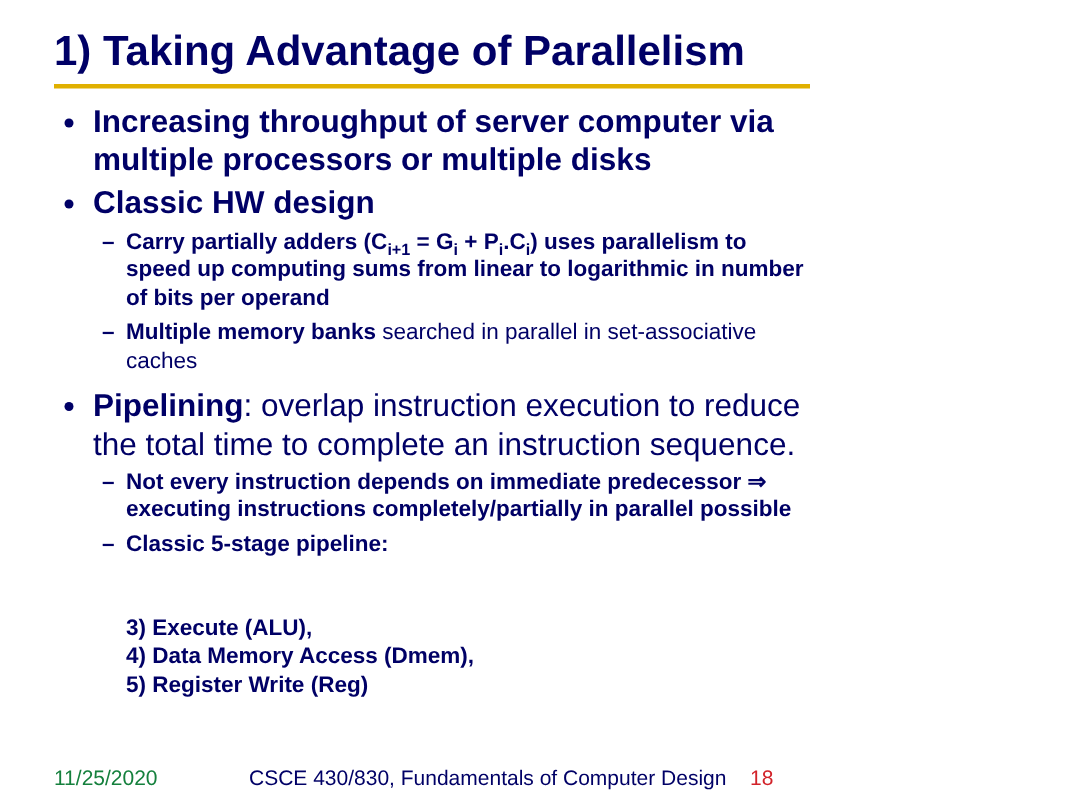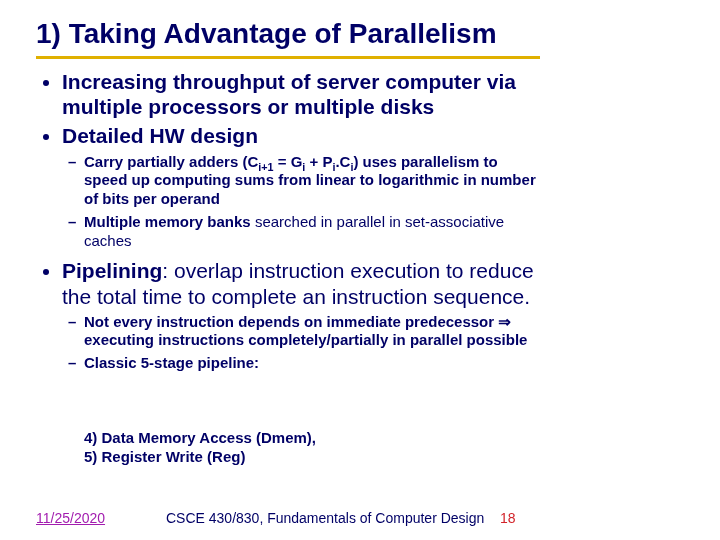--- a/index.html
+++ b/index.html
@@ -62,58 +62,58 @@
   sub { font-size: 0.72em; vertical-align: sub; line-height: 0; }
   .footer {
     position: absolute;
     bottom: 14px;
     left: 36px;
     right: 36px;
     display: flex;
     font-size: 14px;
     font-weight: normal;
   }
-  .footer .date  { color: #a21caf; flex: 0 0 130px; text-decoration: underline; }
+  .footer .date  { color: #15803d; flex: 0 0 130px; }
   .footer .course{ color: #000066; flex: 1 1 auto; text-align: left; }
   .footer .page  { color: #d2232a; flex: 0 0 40px; }
 </style>
 </head>
 <body>
 
 <div class="slide">
 
   <div class="title">1) Taking Advantage of Parallelism</div>
 
   <ul class="lvl1">
 
     <li>
       <span>Increasing throughput of server computer via multiple processors or multiple disks</span>
     </li>
 
     <li>
-      <span>Detailed HW design</span>
+      <span>Classic HW design</span>
       <ul class="lvl2">
         <li>
           <span class="formula">Carry partially adders (C</span><sub>i+1</sub><span> = G</span><sub>i</sub><span> + P</span><sub>i</sub><span>.C</span><sub>i</sub><span>) uses parallelism to speed up computing sums from linear to logarithmic in number of bits per operand</span>
         </li>
         <li>
           <span>Multiple memory banks</span><span class="normal"> searched in parallel in set-associative caches</span>
         </li>
       </ul>
     </li>
 
     <li>
       <span>Pipelining</span><span class="normal">: overlap instruction execution to reduce the total time to complete an instruction sequence.</span>
       <ul class="lvl2">
         <li>Not every instruction depends on immediate predecessor ⇒ executing instructions completely/partially in parallel possible</li>
         <li>
           <span>Classic 5-stage pipeline:</span><br>
           <br>
           <br>
-          <br>
+          <span>3) Execute (ALU),</span><br>
           <span>4) Data Memory Access (Dmem),</span><br>
           <span>5) Register Write (Reg)</span>
         </li>
       </ul>
     </li>
 
   </ul>
 
   <div class="footer">
     <span class="date">11/25/2020</span>

